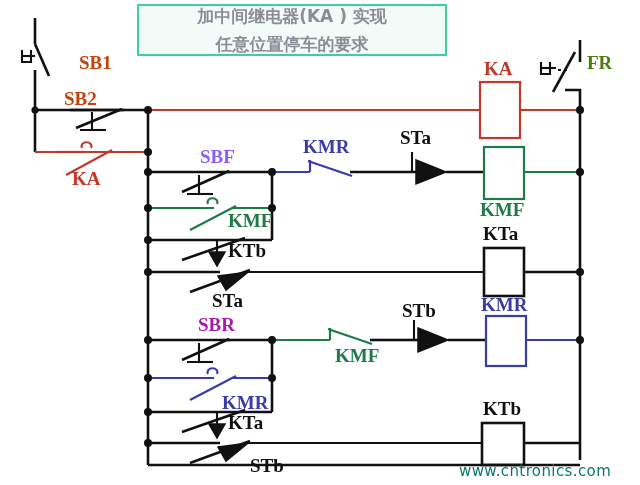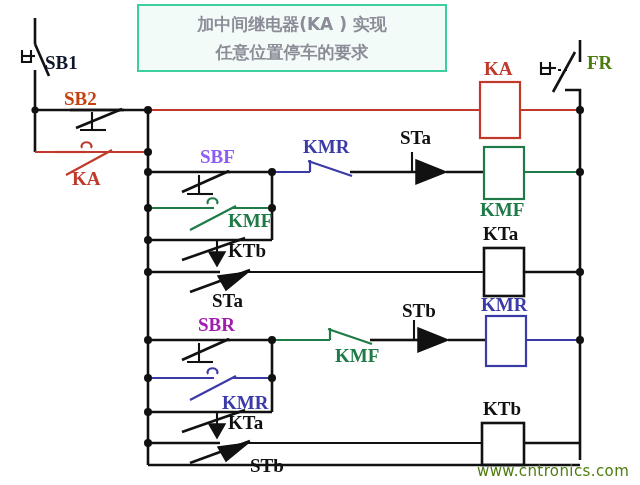--- a/index.html
+++ b/index.html
@@ -2,27 +2,27 @@
 <html><head>
 <meta charset="utf-8">
 <style>
   html,body{margin:0;padding:0;background:#ffffff;}
   body{width:640px;height:485px;overflow:hidden;
        font-family:"Liberation Serif","DejaVu Serif",serif;}
   #stage{position:relative;width:640px;height:485px;background:#fff;}
   svg{position:absolute;left:0;top:0;width:640px;height:485px;}
   .lbl{position:absolute;font-weight:bold;white-space:nowrap;
        font-family:"Liberation Serif","DejaVu Serif",serif;}
-  .title-box{position:absolute;left:137px;top:4px;width:310px;height:68px;
+  .title-box{position:absolute;left:137px;top:4px;width:310px;height:52px;
              border:2px solid #3ecfa0;background:#f2fbf7;box-sizing:border-box;}
   .title-txt{position:absolute;left:0;top:0;width:100%;height:100%;
              display:flex;flex-direction:column;align-items:center;
              justify-content:center;gap:5px;color:#8c8c99;font-weight:bold;
              font-size:17px;font-family:"DejaVu Sans","Liberation Sans",sans-serif;}
-  .wm{position:absolute;left:477px;top:462px;color:#4d7c0f;font-size:15px;
+  .wm{position:absolute;left:459px;top:462px;color:#0f766e;font-size:15px;
       font-family:"DejaVu Sans","Liberation Sans",sans-serif;letter-spacing:.4px;}
 </style>
 </head>
 <body>
 
 <div id="stage">
 
   <svg viewBox="0 0 640 485">
     <defs>
       <style>
@@ -200,21 +200,21 @@
     </g>
   </svg>
 
   <div class="title-box">
     <div class="title-txt">
       <div>加中间继电器(KA ) 实现</div>
       <div>任意位置停车的要求</div>
     </div>
   </div>
 
-  <div class="lbl" style="left:45px;  top:52px;  font-size:19px;color:#0f172a;">SB1</div>
+  <div class="lbl" style="left:45px;  top:52px;  font-size:19px;color:#c2410c;padding-left:34px;">SB1</div>
   <div class="lbl" style="left:64px;  top:88px;  font-size:19px;color:#c2410c;">SB2</div>
   <div class="lbl" style="left:72px;  top:168px; font-size:19px;color:#c0392b;">KA</div>
   <div class="lbl" style="left:484px; top:58px;  font-size:19px;color:#c0392b;">KA</div>
   <div class="lbl" style="left:587px; top:52px;  font-size:19px;color:#4d7c0f;">FR</div>
 
   <div class="lbl" style="left:200px; top:146px; font-size:19px;color:#8b5cf6;">SBF</div>
   <div class="lbl" style="left:228px; top:210px; font-size:19px;color:#1e7a46;">KMF</div>
   <div class="lbl" style="left:228px; top:240px; font-size:19px;color:#111;">KTb</div>
   <div class="lbl" style="left:303px; top:136px; font-size:19px;color:#3b3ba8;">KMR</div>
   <div class="lbl" style="left:400px; top:127px; font-size:19px;color:#111;">STa</div>

